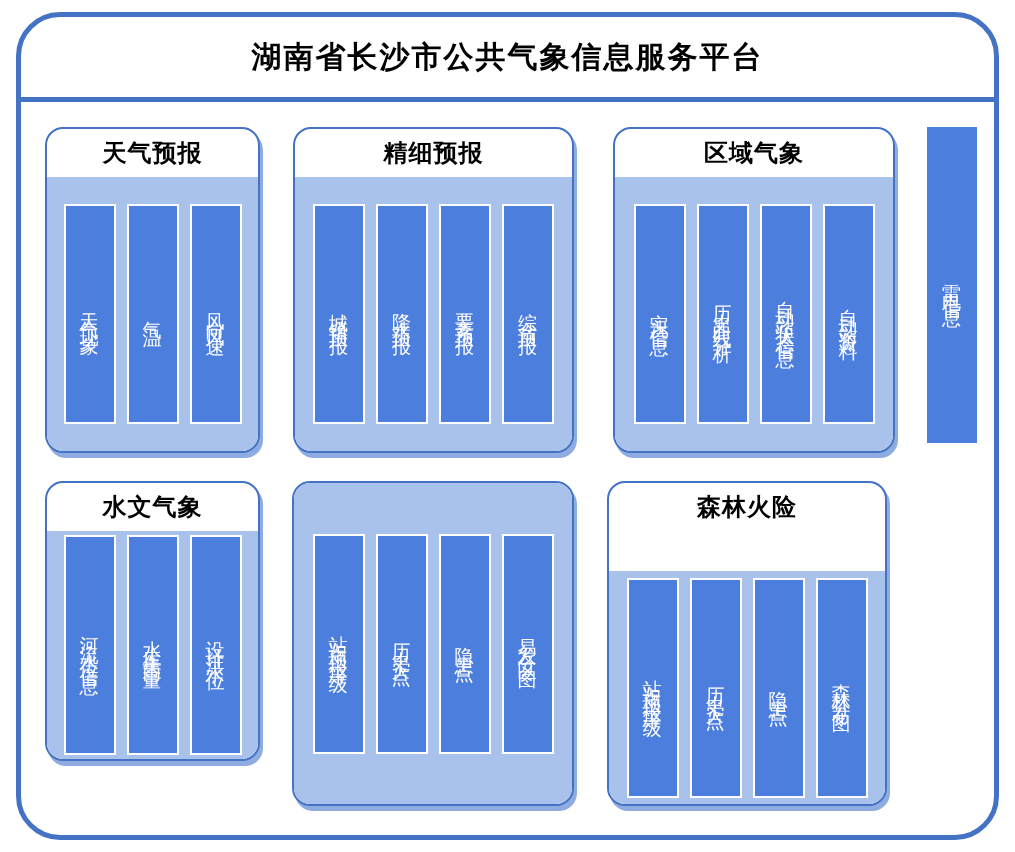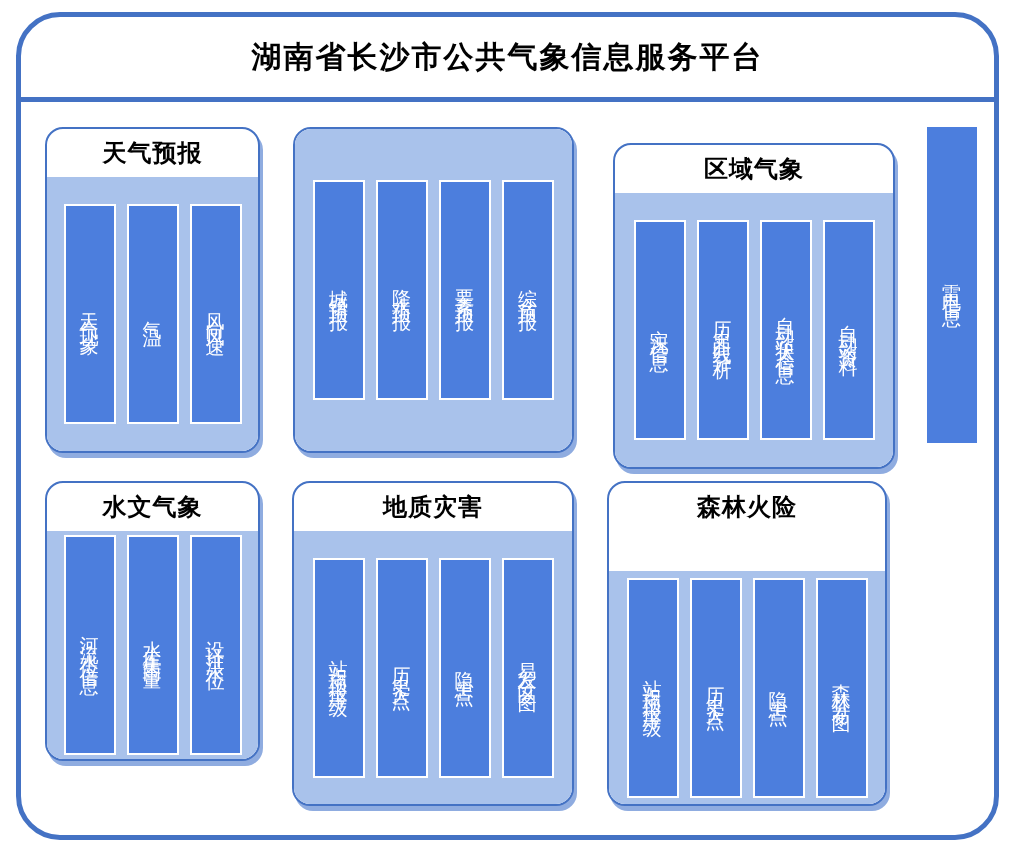--- a/index.html
+++ b/index.html
@@ -65,21 +65,21 @@
   .side-bar {
     position: absolute; left: 927px; top: 127px;
     width: 50px; height: 316px;
     background: var(--bar-fill);
     display: flex; align-items: center; justify-content: center;
   }
 
   
   .p0 { left: 45px;  top: 127px; width: 215px; height: 326px; }
   .p1 { left: 293px; top: 127px; width: 281px; height: 326px; }
-  .p2 { left: 613px; top: 143px; width: 282px; height: 326px; }
+  .p2 { left: 613px; top: 127px; width: 282px; height: 326px; }
   .p3 { left: 45px;  top: 481px; width: 215px; height: 280px; }
   .p4 { left: 292px; top: 481px; width: 282px; height: 325px; }
   .p5 { left: 607px; top: 481px; width: 280px; height: 325px; gap: 40px; }
 </style>
 </head>
 <body>
 
 <div class="stage">
 
   <div class="frame">
@@ -97,20 +97,21 @@
       <div class="bar">
           <span class="v-label">气温</span>
         </div>
       <div class="bar">
           <span class="v-label">风向风速</span>
         </div>
     </div>
   </section>
 
   <section class="panel p1">
+    <div class="panel-header">精细预报</div>
     <div class="panel-body">
       <div class="bar">
           <span class="v-label">城镇预报</span>
         </div>
       <div class="bar">
           <span class="v-label">降水预报</span>
         </div>
       <div class="bar">
           <span class="v-label">要素预报</span>
         </div>
@@ -147,21 +148,20 @@
       <div class="bar">
           <span class="v-label">水库集雨量</span>
         </div>
       <div class="bar">
           <span class="v-label">设计洪水位</span>
         </div>
     </div>
   </section>
 
   <section class="panel p4">
-    <div class="panel-header">地质灾害</div>
     <div class="panel-body">
       <div class="bar">
           <span class="v-label">站点预报等级</span>
         </div>
       <div class="bar">
           <span class="v-label">历史灾点</span>
         </div>
       <div class="bar">
           <span class="v-label">隐患点</span>
         </div>

